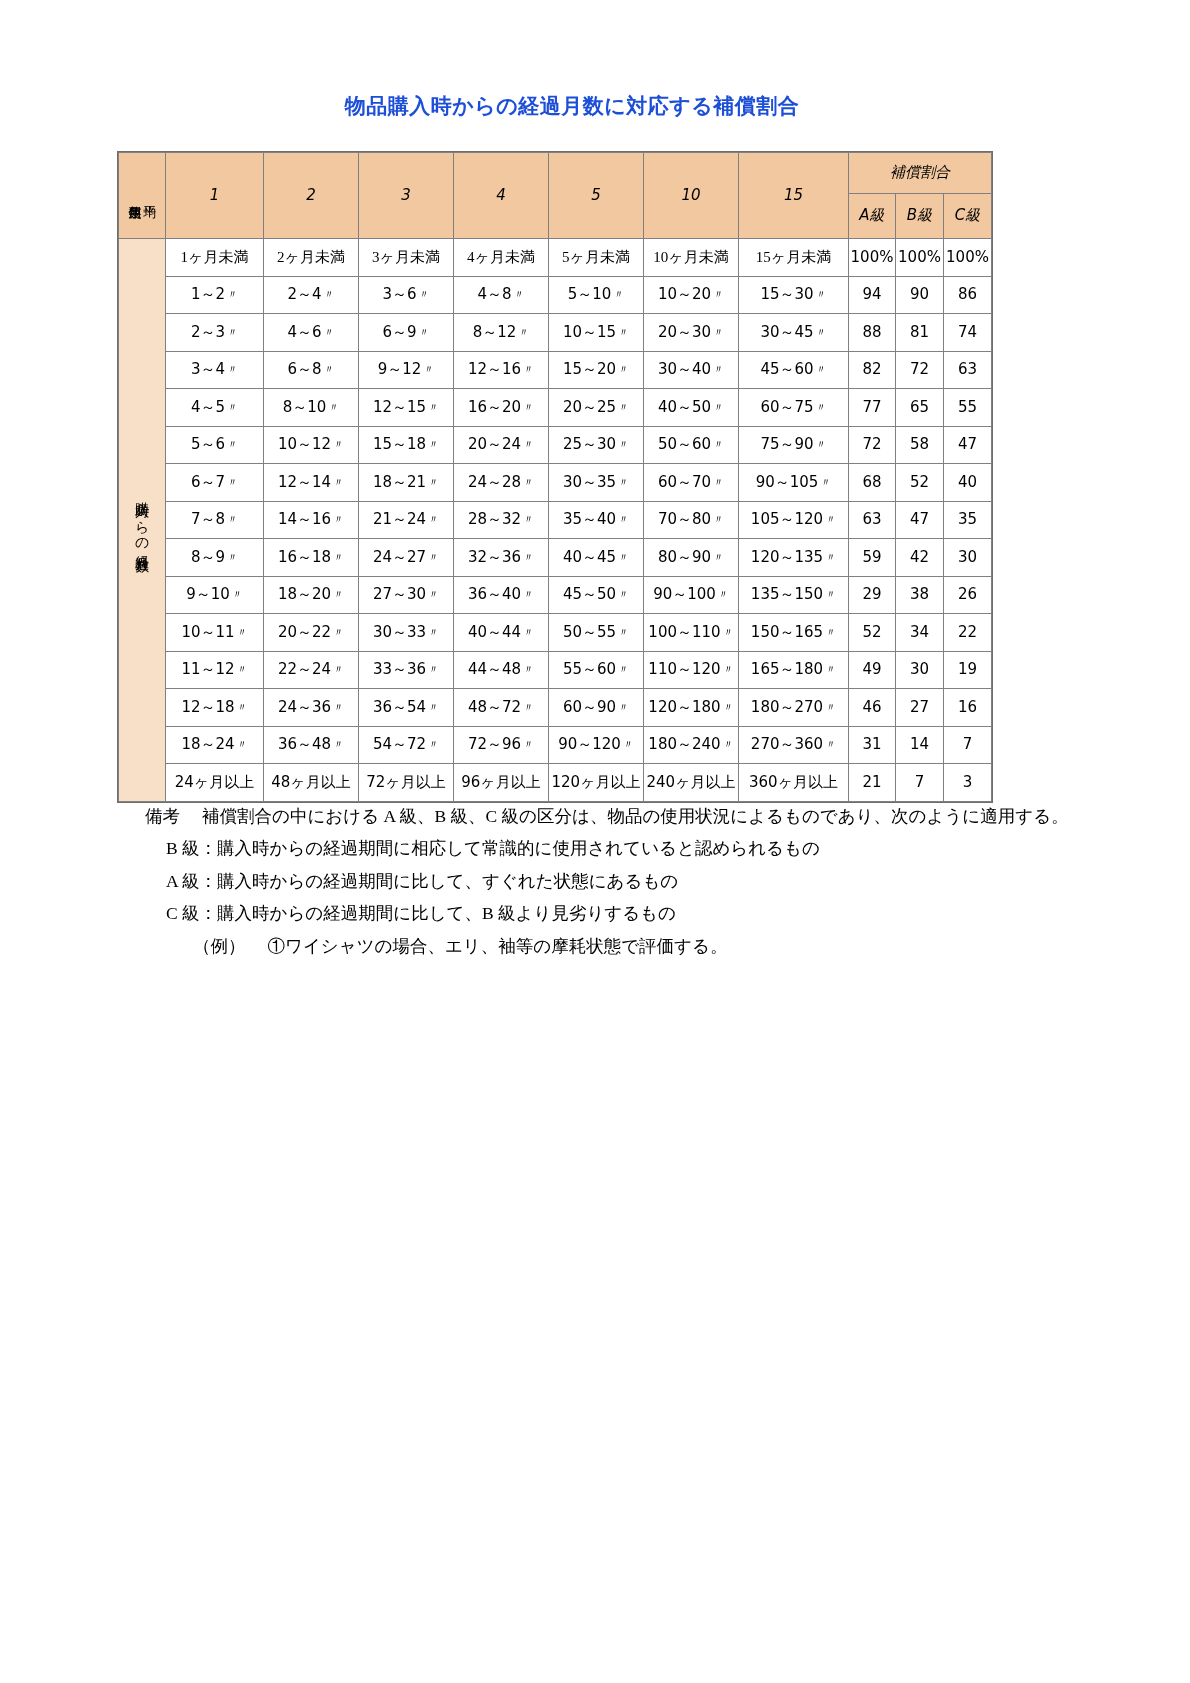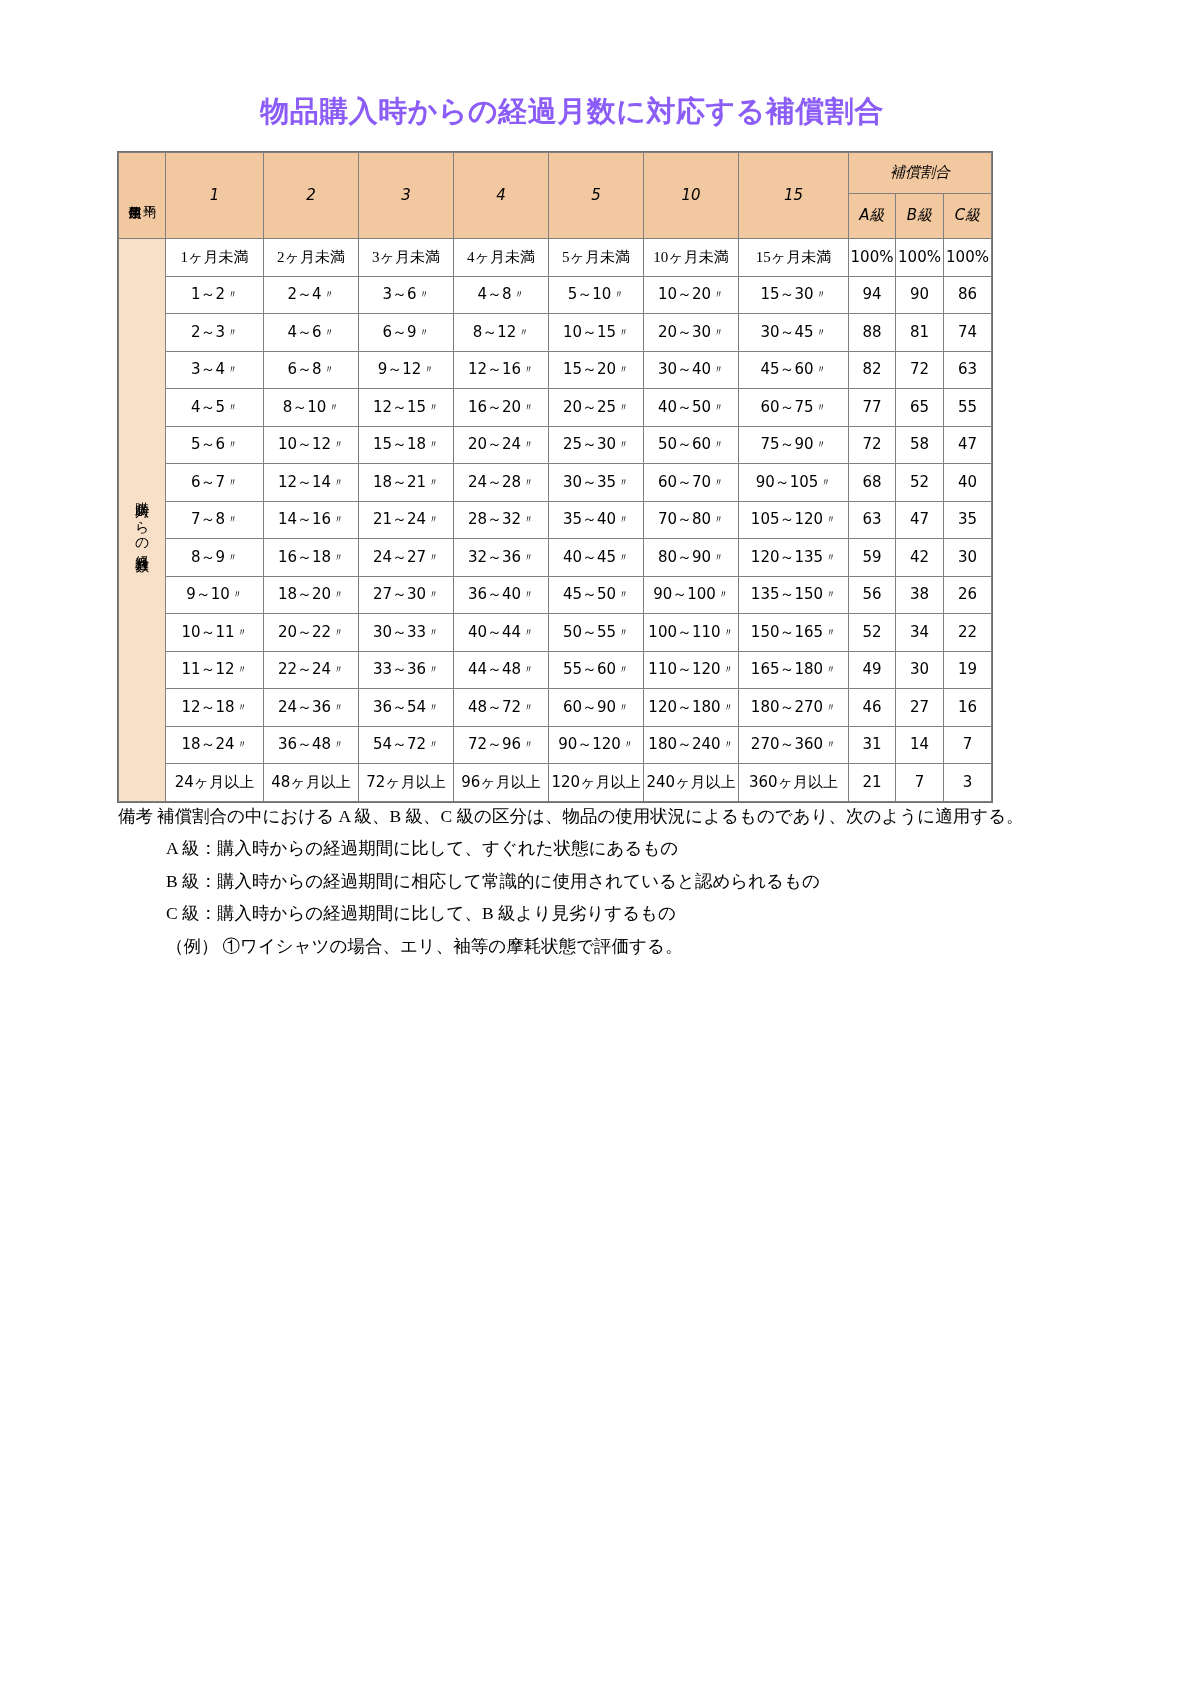--- a/index.html
+++ b/index.html
@@ -26,23 +26,23 @@
 
   
   .doc-title {
     position: absolute;
     left: 0;
     top: 92px;
     width: 1144px;
     text-align: center;
     font-family: "DejaVu Sans", "Liberation Sans", sans-serif;
     font-weight: bold;
-    font-size: 29px;
+    font-size: 21px;
     letter-spacing: 0.5px;
-    color: #8b5cf6;
+    color: #1d4ed8;
   }
 
   
   .table-wrap {
     position: absolute;
     left: 118px;
     top: 152px;
     width: 873px;
   }
 
@@ -169,21 +169,22 @@
     font-family: "Liberation Serif", "DejaVu Serif", serif;
     font-size: 17.5px;
     line-height: 1.85;
     color: #000;
   }
   .note-line {
     white-space: nowrap;
   }
   .note-head-row {
     display: flex;
-    gap: 4px;
+    gap: 22px;
+    margin-left: 27px;
   }
   .note-label {
     flex: 0 0 auto;
   }
   .note-body {
     flex: 1 1 auto;
   }
   .note-indent-1 { padding-left: 48px; }
   .note-indent-2 { padding-left: 48px; }
   .note-indent-3 { padding-left: 90px; }
@@ -349,21 +350,21 @@
             <td class="pct">30</td>
           </tr>
           <tr class="data-row">
             <td class="period"><span>9～10</span><span class="ditto">〃</span></td>
             <td class="period"><span>18～20</span><span class="ditto">〃</span></td>
             <td class="period"><span>27～30</span><span class="ditto">〃</span></td>
             <td class="period"><span>36～40</span><span class="ditto">〃</span></td>
             <td class="period"><span>45～50</span><span class="ditto">〃</span></td>
             <td class="period"><span>90～100</span><span class="ditto">〃</span></td>
             <td class="period"><span>135～150</span><span class="ditto">〃</span></td>
-            <td class="pct">56</td>
+            <td class="pct">29</td>
             <td class="pct">38</td>
             <td class="pct">26</td>
           </tr>
           <tr class="data-row">
             <td class="period"><span>10～11</span><span class="ditto">〃</span></td>
             <td class="period"><span>20～22</span><span class="ditto">〃</span></td>
             <td class="period"><span>30～33</span><span class="ditto">〃</span></td>
             <td class="period"><span>40～44</span><span class="ditto">〃</span></td>
             <td class="period"><span>50～55</span><span class="ditto">〃</span></td>
             <td class="period"><span>100～110</span><span class="ditto">〃</span></td>
@@ -422,22 +423,22 @@
           </tr>
         </tbody>
     </table>
   </div>
 
   <div class="notes">
     <div class="note-head-row">
       <span class="note-label">備考</span>
       <span class="note-body note-line">補償割合の中における A 級、B 級、C 級の区分は、物品の使用状況によるものであり、次のように適用する。</span>
     </div>
+    <div class="note-line note-indent-1">B 級：購入時からの経過期間に相応して常識的に使用されていると認められるもの</div>
     <div class="note-line note-indent-1">A 級：購入時からの経過期間に比して、すぐれた状態にあるもの</div>
-    <div class="note-line note-indent-1">B 級：購入時からの経過期間に相応して常識的に使用されていると認められるもの</div>
     <div class="note-line note-indent-1">C 級：購入時からの経過期間に比して、B 級より見劣りするもの</div>
     <div class="note-head-row note-indent-2">
       <span class="note-label">（例）</span>
       <span class="note-body note-line">①ワイシャツの場合、エリ、袖等の摩耗状態で評価する。</span>
     </div>
   </div>
 
 </div>
 
 </body></html>

